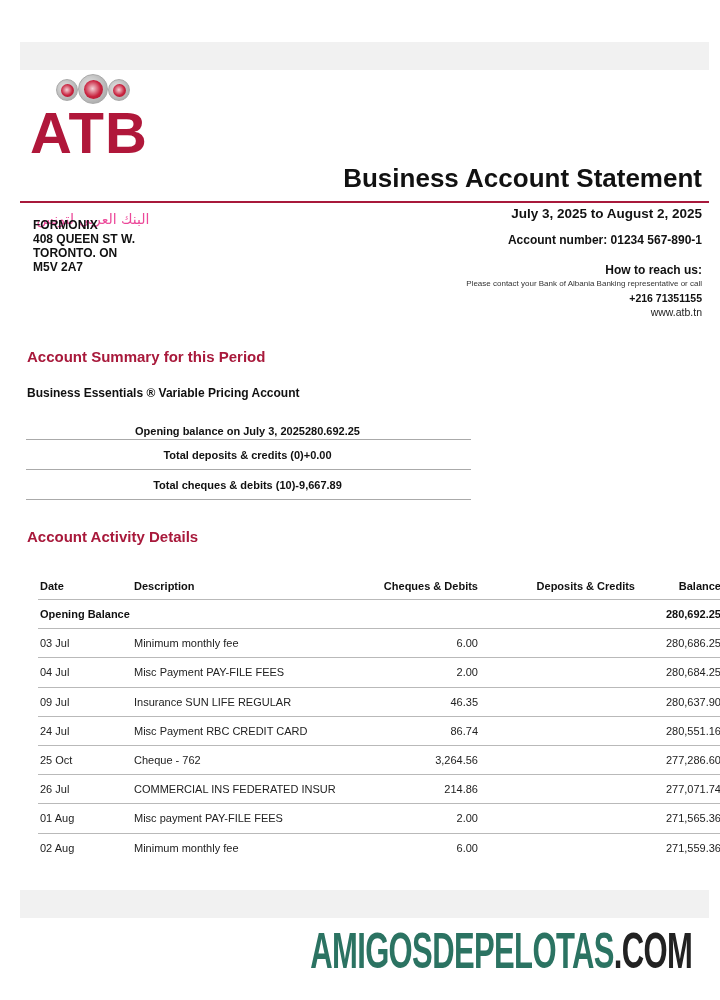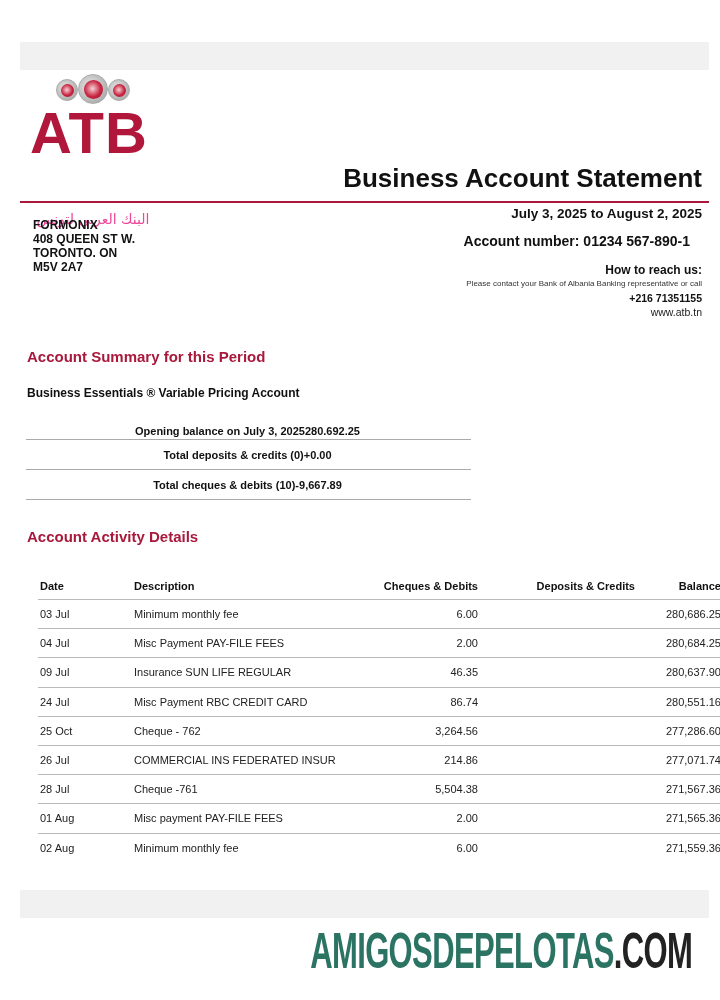--- a/index.html
+++ b/index.html
@@ -21,21 +21,21 @@
   .g2 .inner { left: 5px; top: 5px; width: 19px; height: 19px; }
   .g3 { left: 52px; top: 5px; width: 22px; height: 22px; }
   .g3 .inner { left: 4px; top: 4px; width: 13px; height: 13px; }
   .logo-text { position: absolute; left: 0; top: 30px; font-family: "Liberation Sans", sans-serif; font-weight: bold; font-size: 58px; letter-spacing: 1px; color: #b0173a; line-height: 58px; }
   .logo-arabic { position: absolute; left: 2px; top: 90px; font-family: "DejaVu Sans", sans-serif; font-size: 14px; color: #ec4899; white-space: nowrap; direction: rtl; width: 122px; text-align: center; margin-top: 47px; }
 
   .doc-title { position: absolute; right: 18px; top: 163px; font-size: 26px; font-weight: bold; color: #111; }
   .title-rule { position: absolute; left: 20px; top: 201px; width: 689px; height: 2px; background: #a8193b; }
 
   .period { position: absolute; right: 18px; top: 206px; font-size: 13.5px; font-weight: bold; }
-  .acct-number { position: absolute; right: 30px; top: 233px; font-size: 14px; font-weight: bold; }
+  .acct-number { position: absolute; right: 18px; top: 233px; font-size: 12px; font-weight: bold; }
 
   .address { position: absolute; left: 27px; top: 218px; font-size: 12px; font-weight: bold; line-height: 14px; margin-left: 6px; }
   .address div { white-space: nowrap; }
 
   .reach-title { position: absolute; right: 18px; top: 263px; font-size: 12px; font-weight: bold; }
   .reach-note { position: absolute; right: 18px; top: 279px; font-size: 8px; color: #333; }
   .reach-phone { position: absolute; right: 18px; top: 292px; font-size: 10.5px; font-weight: bold; }
   .reach-web { position: absolute; right: 18px; top: 306px; font-size: 10.5px; color: #222; }
 
   .section-title { position: absolute; left: 27px; font-size: 15px; font-weight: bold; color: #a8193b; }
@@ -123,20 +123,26 @@
 <div class="section-title activity-title">Account Activity Details</div>
 
 <div class="activity">
   <div class="act-row act-header">
     <div class="c-date">Date</div>
     <div>Description</div>
     <div class="num">Cheques &amp; Debits</div>
     <div class="num">Deposits &amp; Credits</div>
     <div class="num">Balance</div>
   </div>
+  <div class="act-row act-opening">
+    <div class="c-date" style="grid-column: 1 / 3;">Opening Balance</div>
+    <div></div>
+      <div></div>
+    <div class="num">280,692.25</div>
+  </div>
 
   <div class="act-row">
     <div class="c-date">03 Jul</div>
     <div>Minimum monthly fee</div>
     <div class="num">6.00</div>
     <div class="num"></div>
     <div class="num">280,686.25</div>
   </div>
   <div class="act-row">
     <div class="c-date">04 Jul</div>
@@ -165,27 +171,20 @@
     <div class="num">3,264.56</div>
     <div class="num"></div>
     <div class="num">277,286.60</div>
   </div>
   <div class="act-row">
     <div class="c-date">26 Jul</div>
     <div>COMMERCIAL INS FEDERATED INSUR</div>
     <div class="num">214.86</div>
     <div class="num"></div>
     <div class="num">277,071.74</div>
-  </div>
-  <div class="act-row">
-    <div class="c-date">28 Jul</div>
-    <div>Cheque -761</div>
-    <div class="num">5,504.38</div>
-    <div class="num"></div>
-    <div class="num">271,567.36</div>
   </div>
   <div class="act-row">
     <div class="c-date">01 Aug</div>
     <div>Misc payment PAY-FILE FEES</div>
     <div class="num">2.00</div>
     <div class="num"></div>
     <div class="num">271,565.36</div>
   </div>
   <div class="act-row last">
     <div class="c-date">02 Aug</div>

